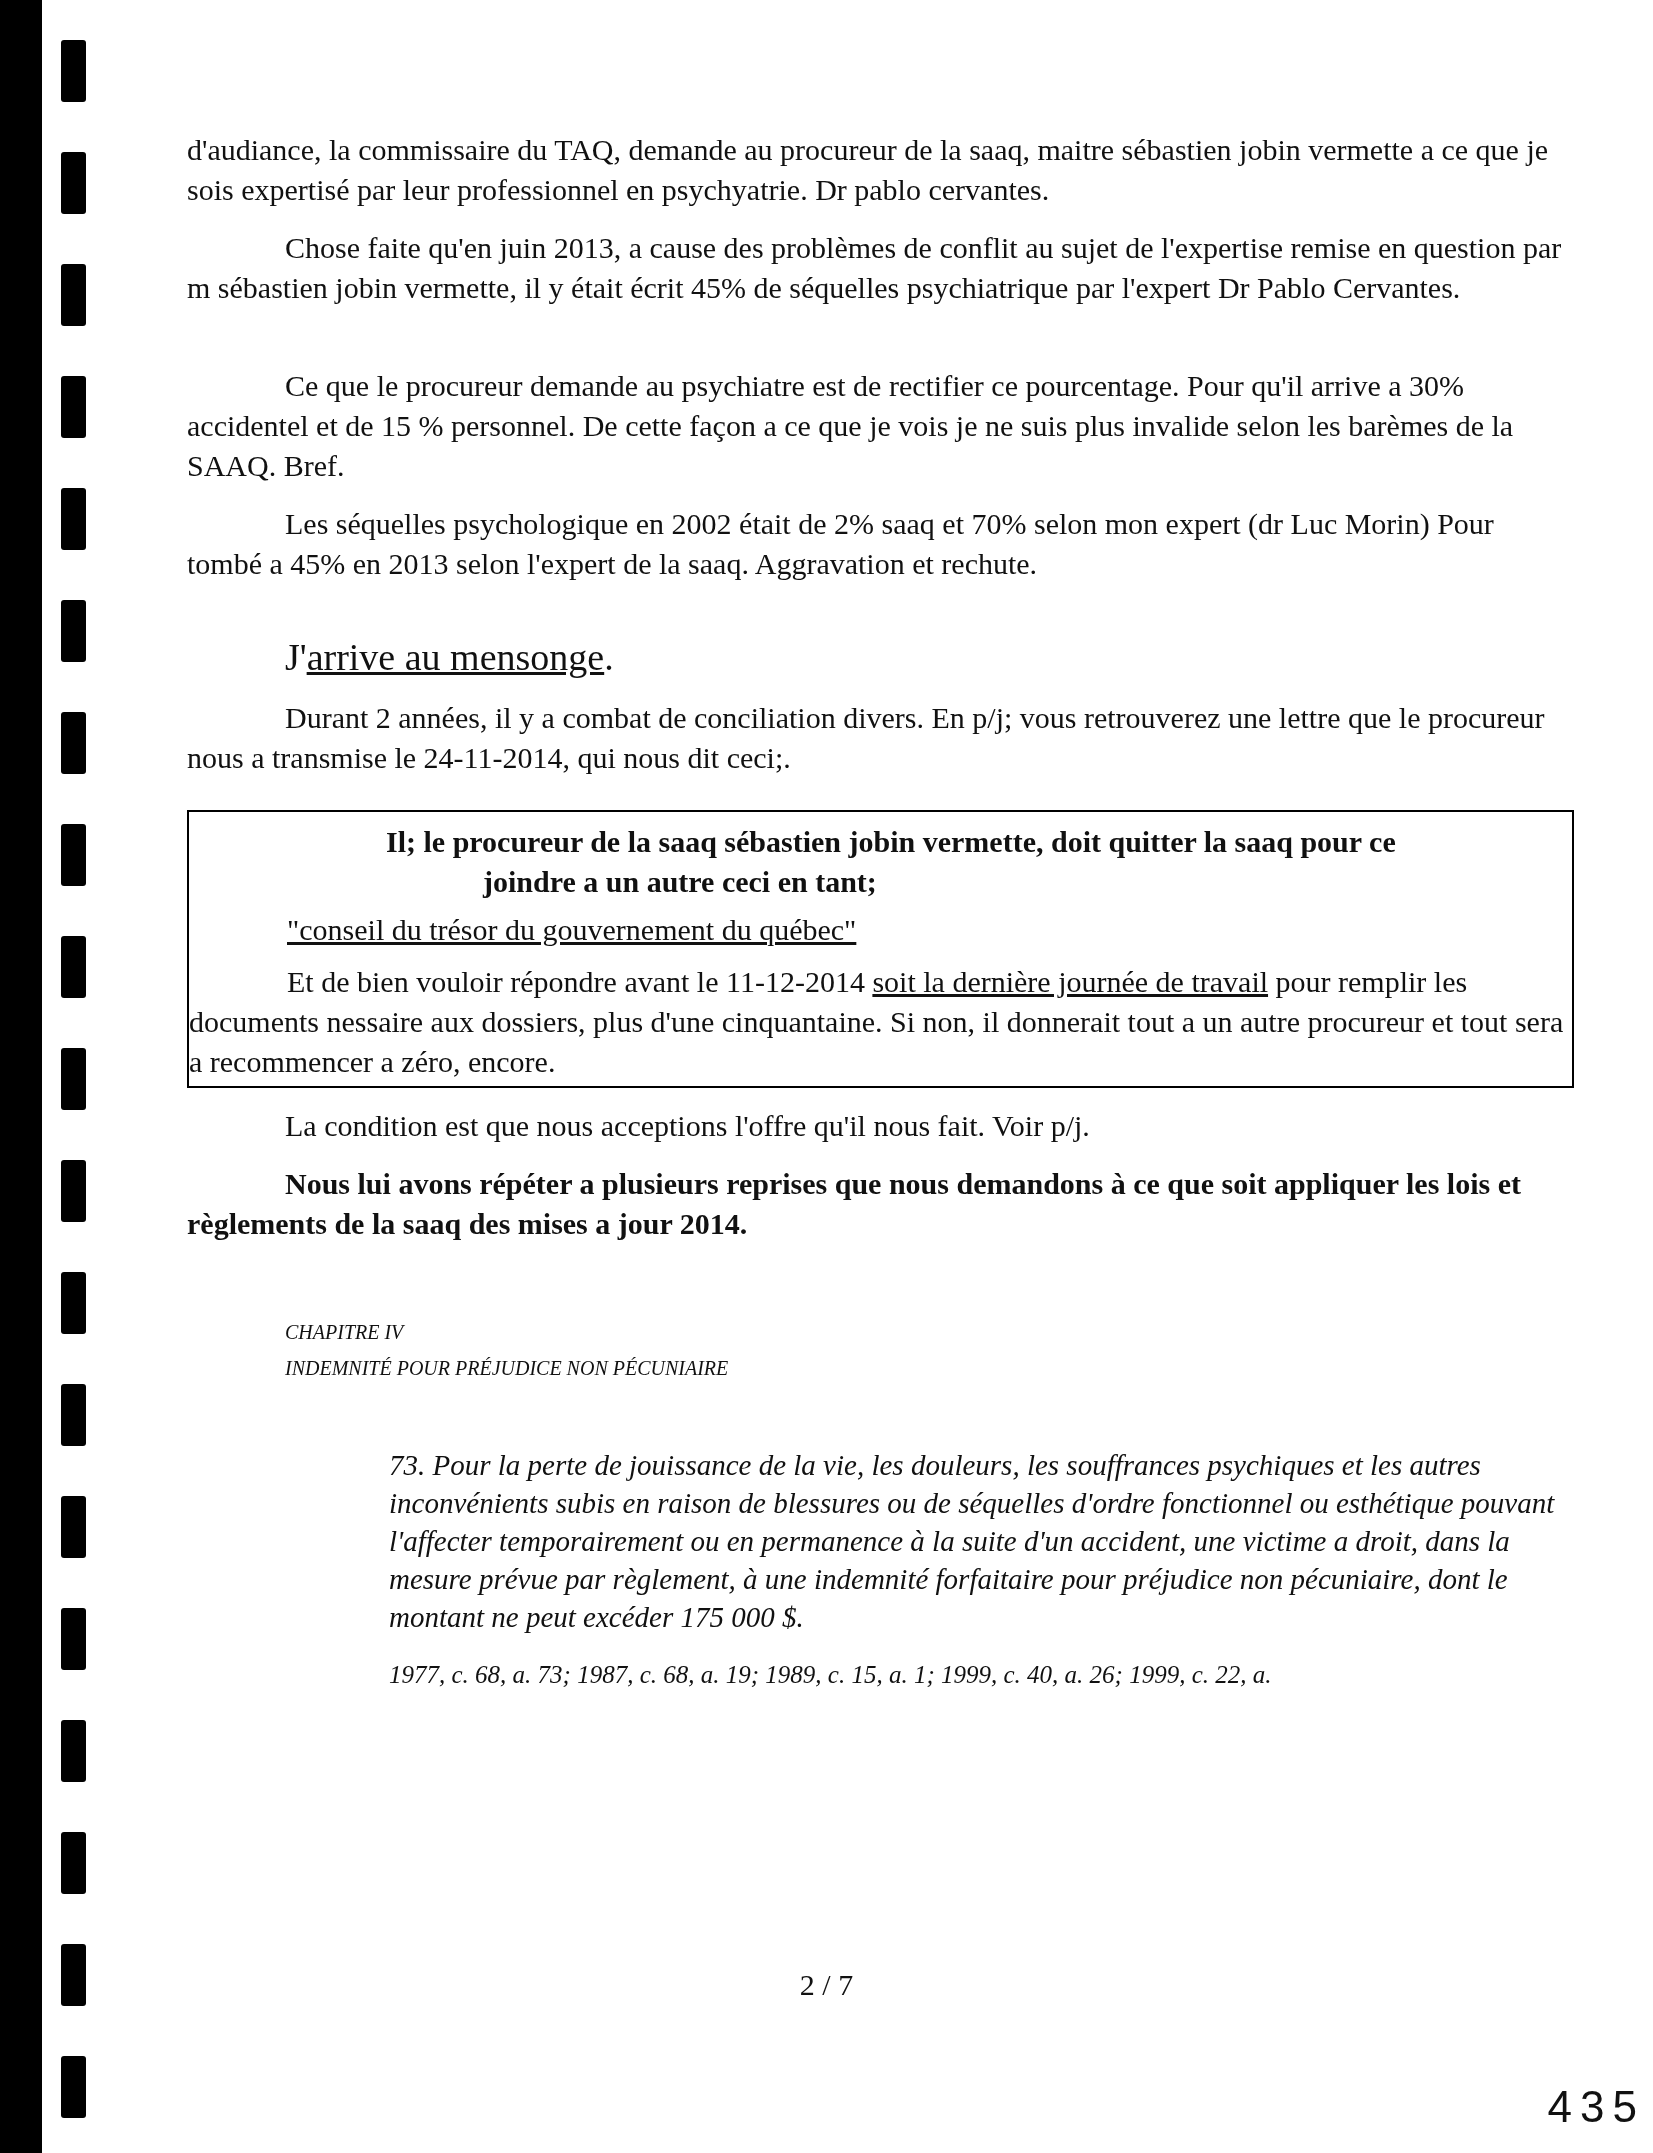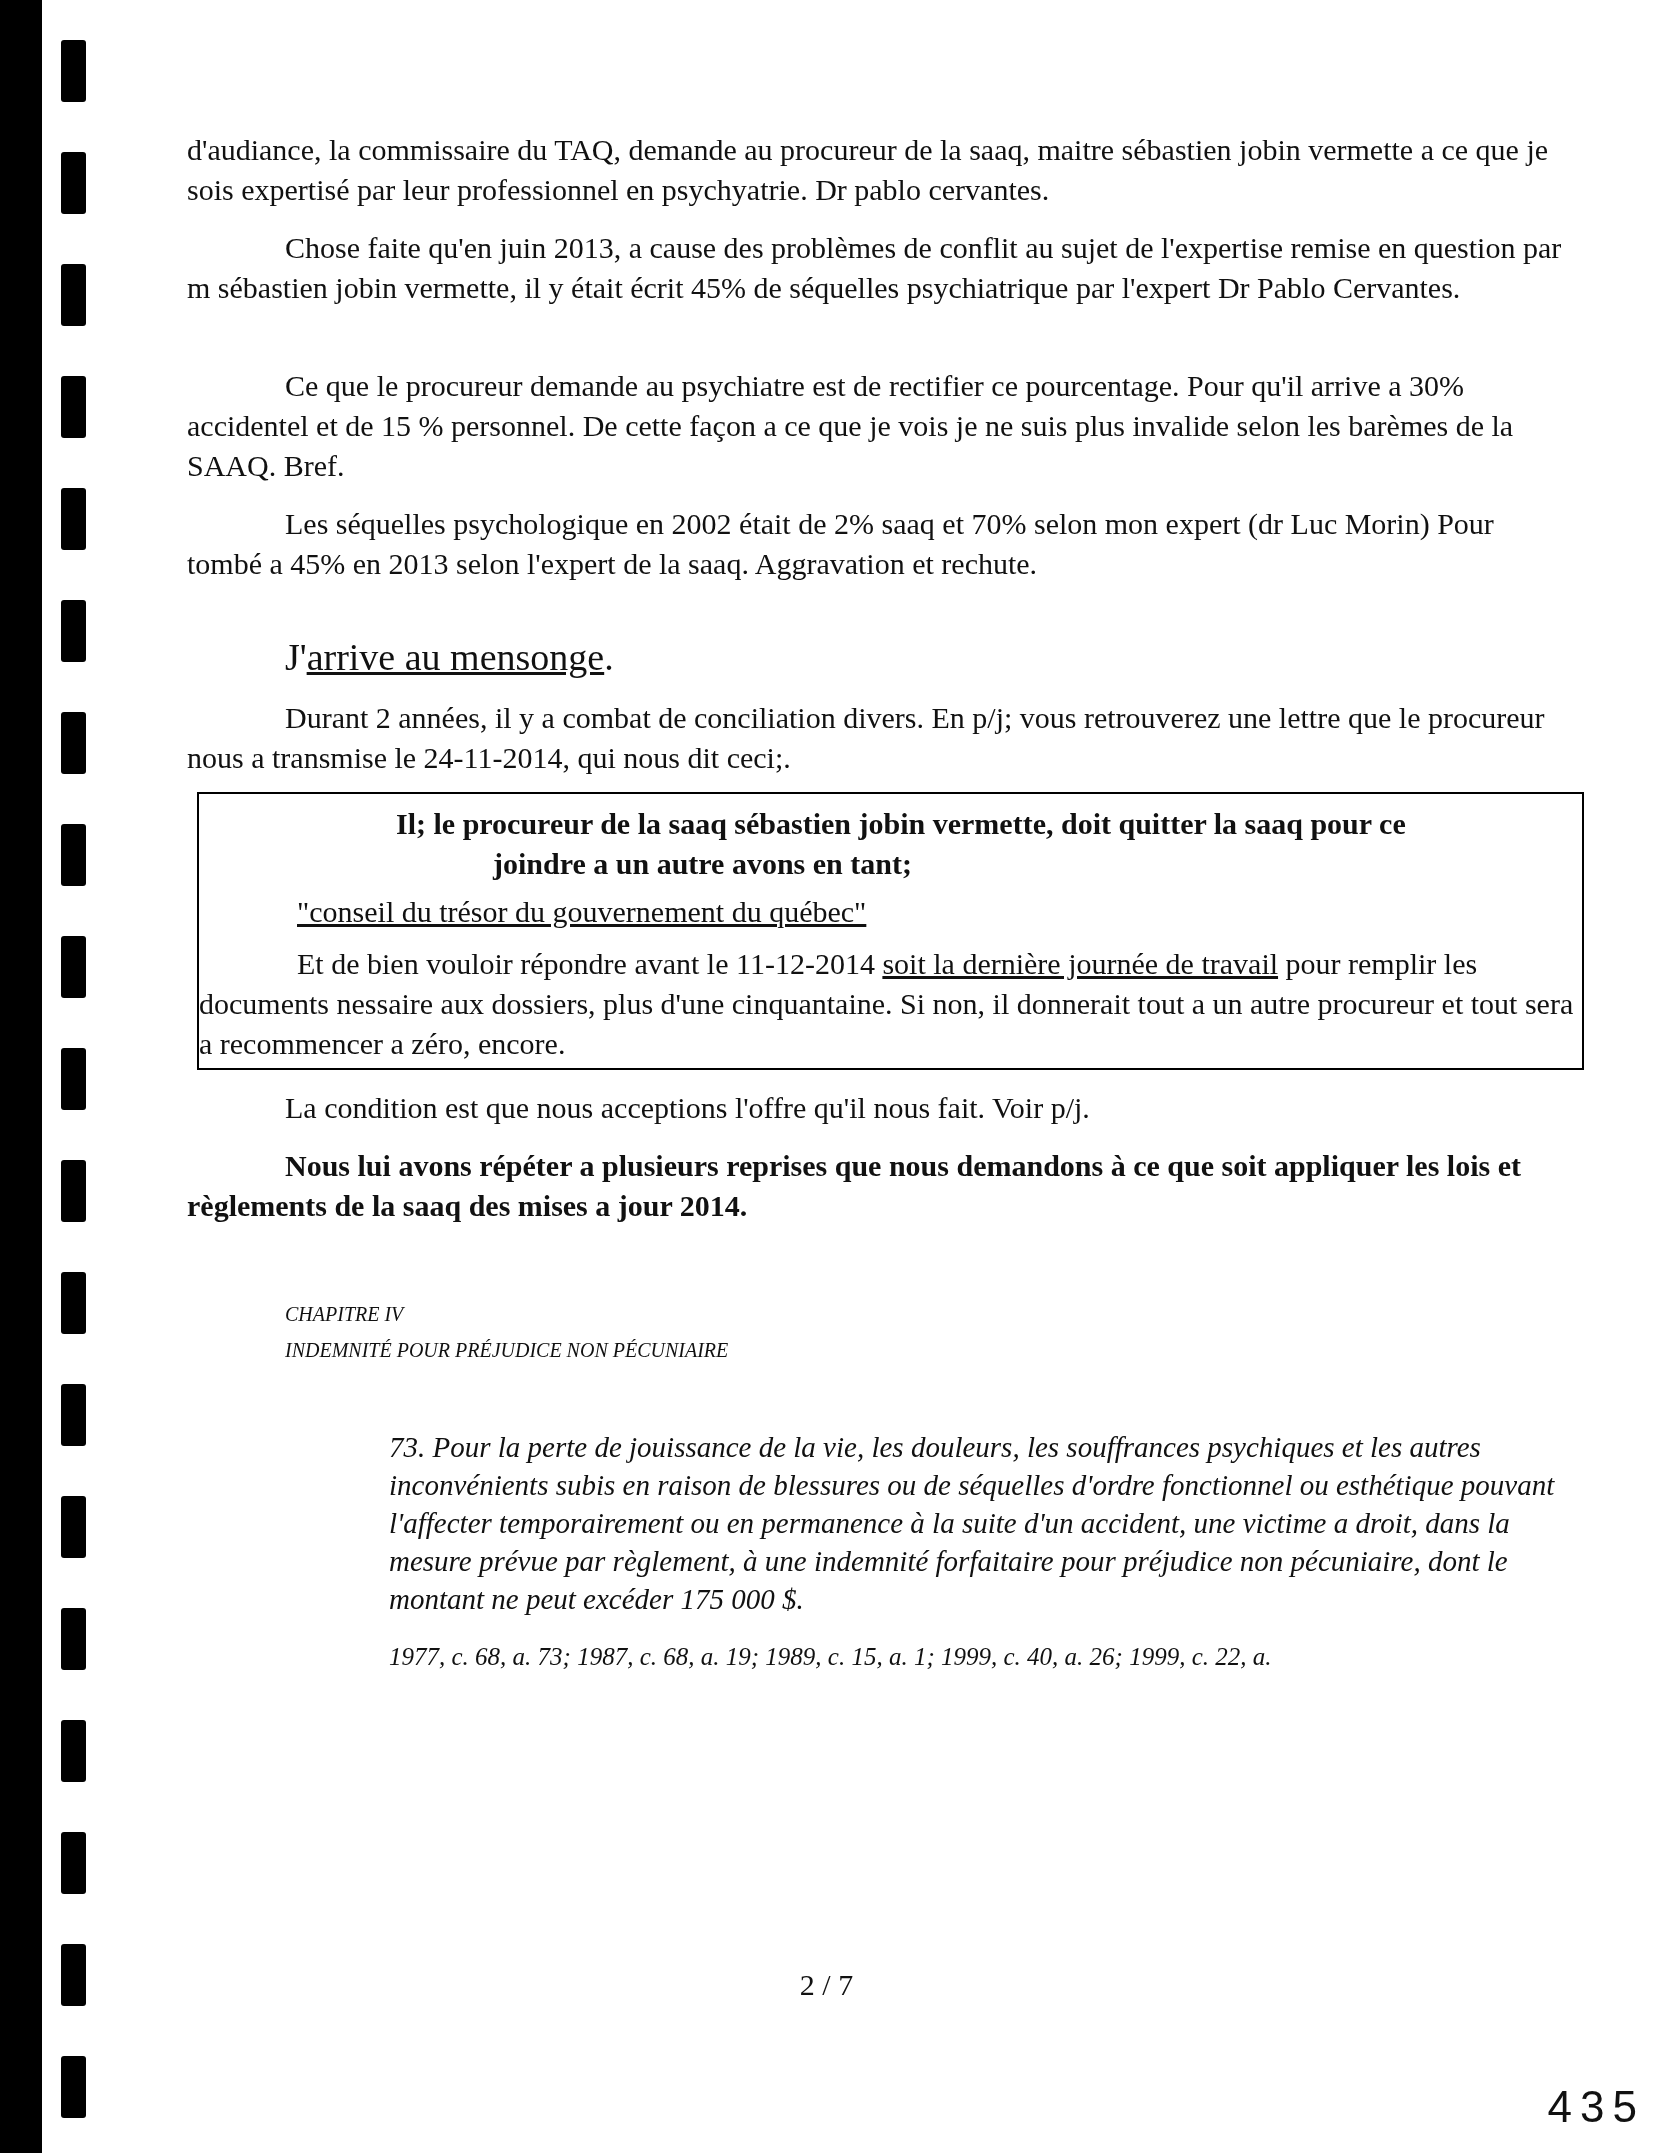--- a/index.html
+++ b/index.html
@@ -20,22 +20,22 @@
     font-size: 30px; line-height: 40px;
   }
   p { margin: 0; }
   .indent { text-indent: 98px; }
   .gap-s { margin-top: 18px; }
   .heading {
     font-size: 38px; line-height: 46px; padding-left: 98px;
   }
   .heading .u { text-decoration: underline; }
   .quote-box {
-    border: 2px solid #000; margin-top: 14px; padding: 10px 0 4px 0;
-    position: relative; left: 10px; width: 1383px;
+    border: 2px solid #000; margin-top: 32px; padding: 10px 0 4px 0;
+    position: relative; left: 0; width: 1383px;
   }
   .quote-box .bold-lead { font-weight: bold; padding-left: 197px; }
   .quote-box .bold-cont { font-weight: bold; padding-left: 294px; }
   .quote-box .treasury { padding-left: 98px; margin-top: 8px; }
   .quote-box .treasury span { text-decoration: underline; }
   .quote-box .deadline { text-indent: 98px; margin-top: 12px; }
   .quote-box .deadline .u { text-decoration: underline; }
   .bold { font-weight: bold; }
   .chapter { padding-left: 98px; margin-top: 70px; font-style: italic; font-size: 20px; line-height: 36px; }
   .article { padding-left: 202px; margin-top: 60px; font-style: italic; font-size: 29px; line-height: 38px; }
@@ -81,21 +81,21 @@
   <p class="indent gap-s">Chose faite qu'en juin 2013,  a cause des problèmes de conflit au sujet de l'expertise remise en question par m sébastien jobin vermette, il y était écrit 45% de séquelles psychiatrique par  l'expert Dr Pablo Cervantes.</p>
   <p class="indent" style="margin-top:58px">Ce que le procureur demande au psychiatre est de rectifier ce pourcentage. Pour qu'il arrive a 30% accidentel et de 15 % personnel. De cette façon a ce que je vois je ne suis plus invalide selon les barèmes de la SAAQ. Bref.</p>
   <p class="indent gap-s">Les séquelles psychologique en 2002 était de 2% saaq et 70% selon mon expert (dr Luc Morin) Pour tombé a 45% en 2013 selon l'expert de la saaq. Aggravation et rechute.</p>
 
   <p class="heading" style="margin-top:50px"><span>J'</span><span class="u">arrive au mensonge</span><span>.</span></p>
 
   <p class="indent gap-s">Durant 2 années, il y a combat de conciliation divers. En p/j; vous retrouverez une lettre que le procureur nous a transmise le 24-11-2014, qui nous dit ceci;.</p>
 
   <div class="quote-box">
     <p class="bold-lead">Il; le procureur de la saaq sébastien jobin vermette, doit quitter la saaq pour ce</p>
-    <p class="bold-cont">joindre a un autre avons en tant;</p>
+    <p class="bold-cont">joindre a un autre ceci en tant;</p>
     <p class="treasury"><span>"conseil du trésor du gouvernement du québec"</span></p>
     <p class="deadline"><span>Et de bien vouloir répondre avant le 11-12-2014 </span><span class="u">soit la dernière journée de travail</span><span> pour remplir les documents nessaire aux dossiers, plus d'une cinquantaine. Si non, il donnerait tout a un autre procureur et  tout sera  a recommencer a zéro, encore.</span></p>
   </div>
 
   <p class="indent gap-s">La condition est que nous acceptions l'offre qu'il nous fait. Voir p/j.</p>
   <p class="indent gap-s bold">Nous lui avons répéter a plusieurs reprises que nous demandons à ce que soit appliquer les lois et règlements de la saaq des mises a jour 2014.</p>
 
   <div class="chapter">
     <div>CHAPITRE IV</div>
     <div>INDEMNITÉ POUR PRÉJUDICE NON PÉCUNIAIRE</div>

